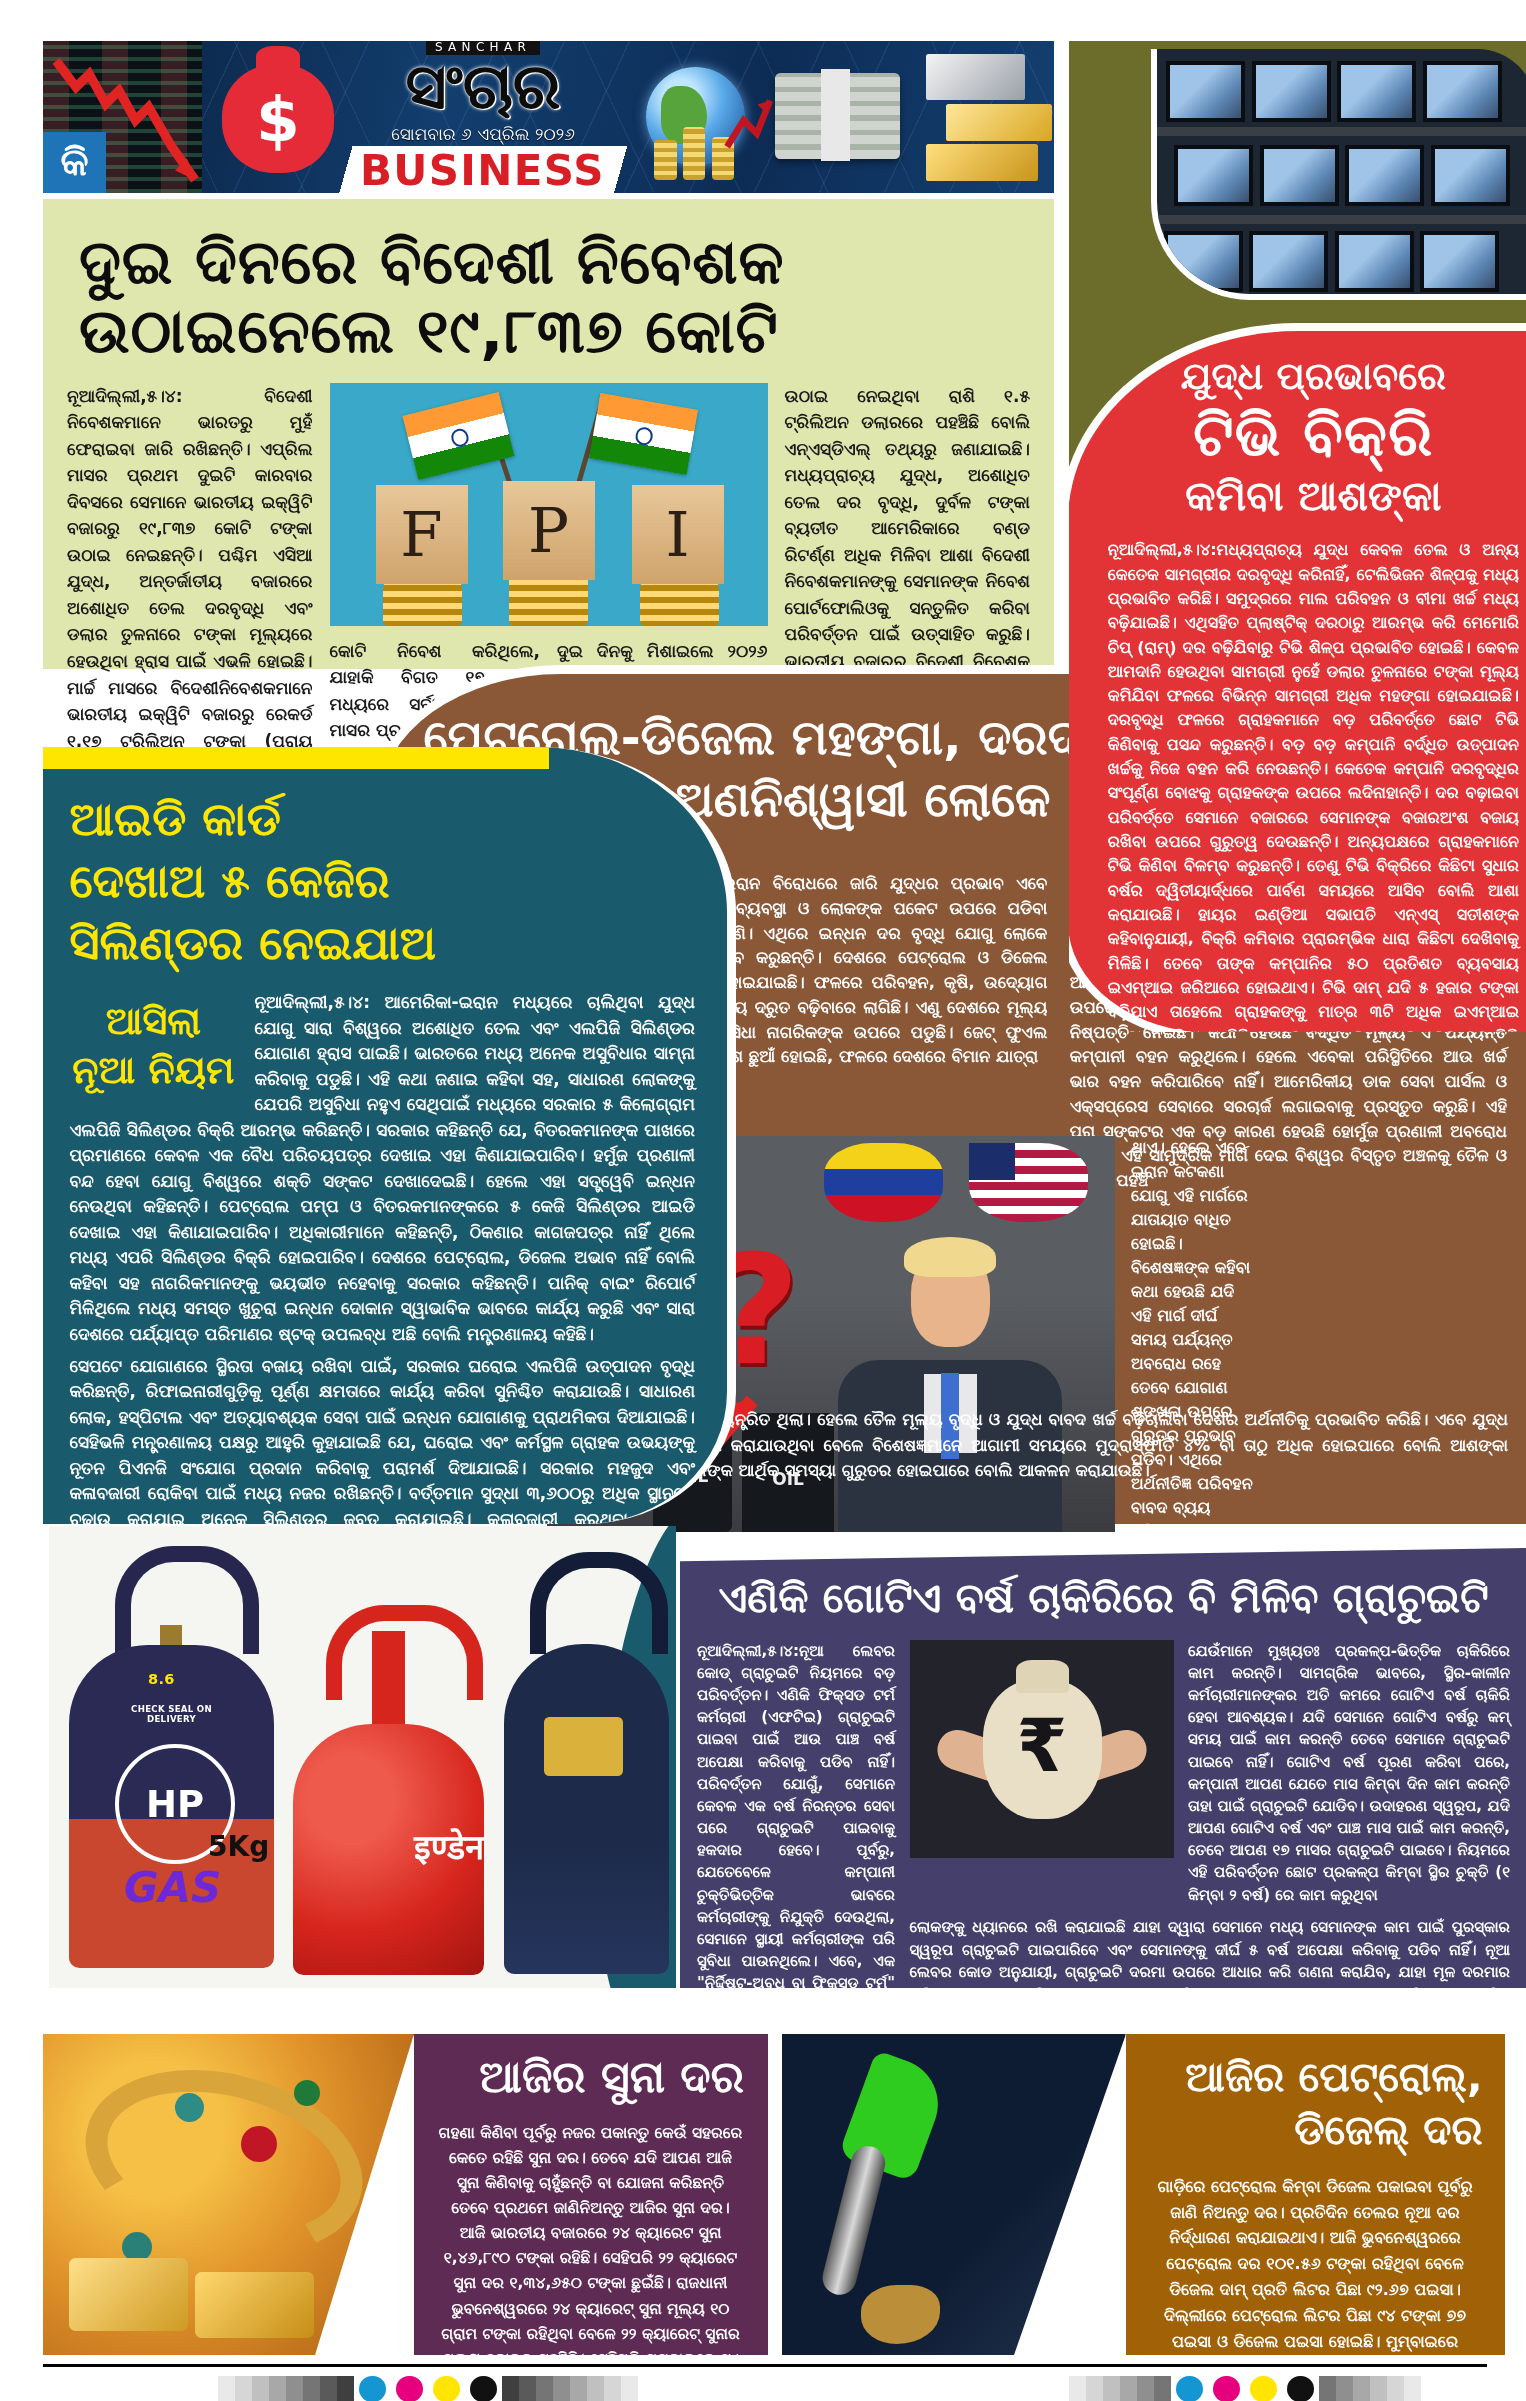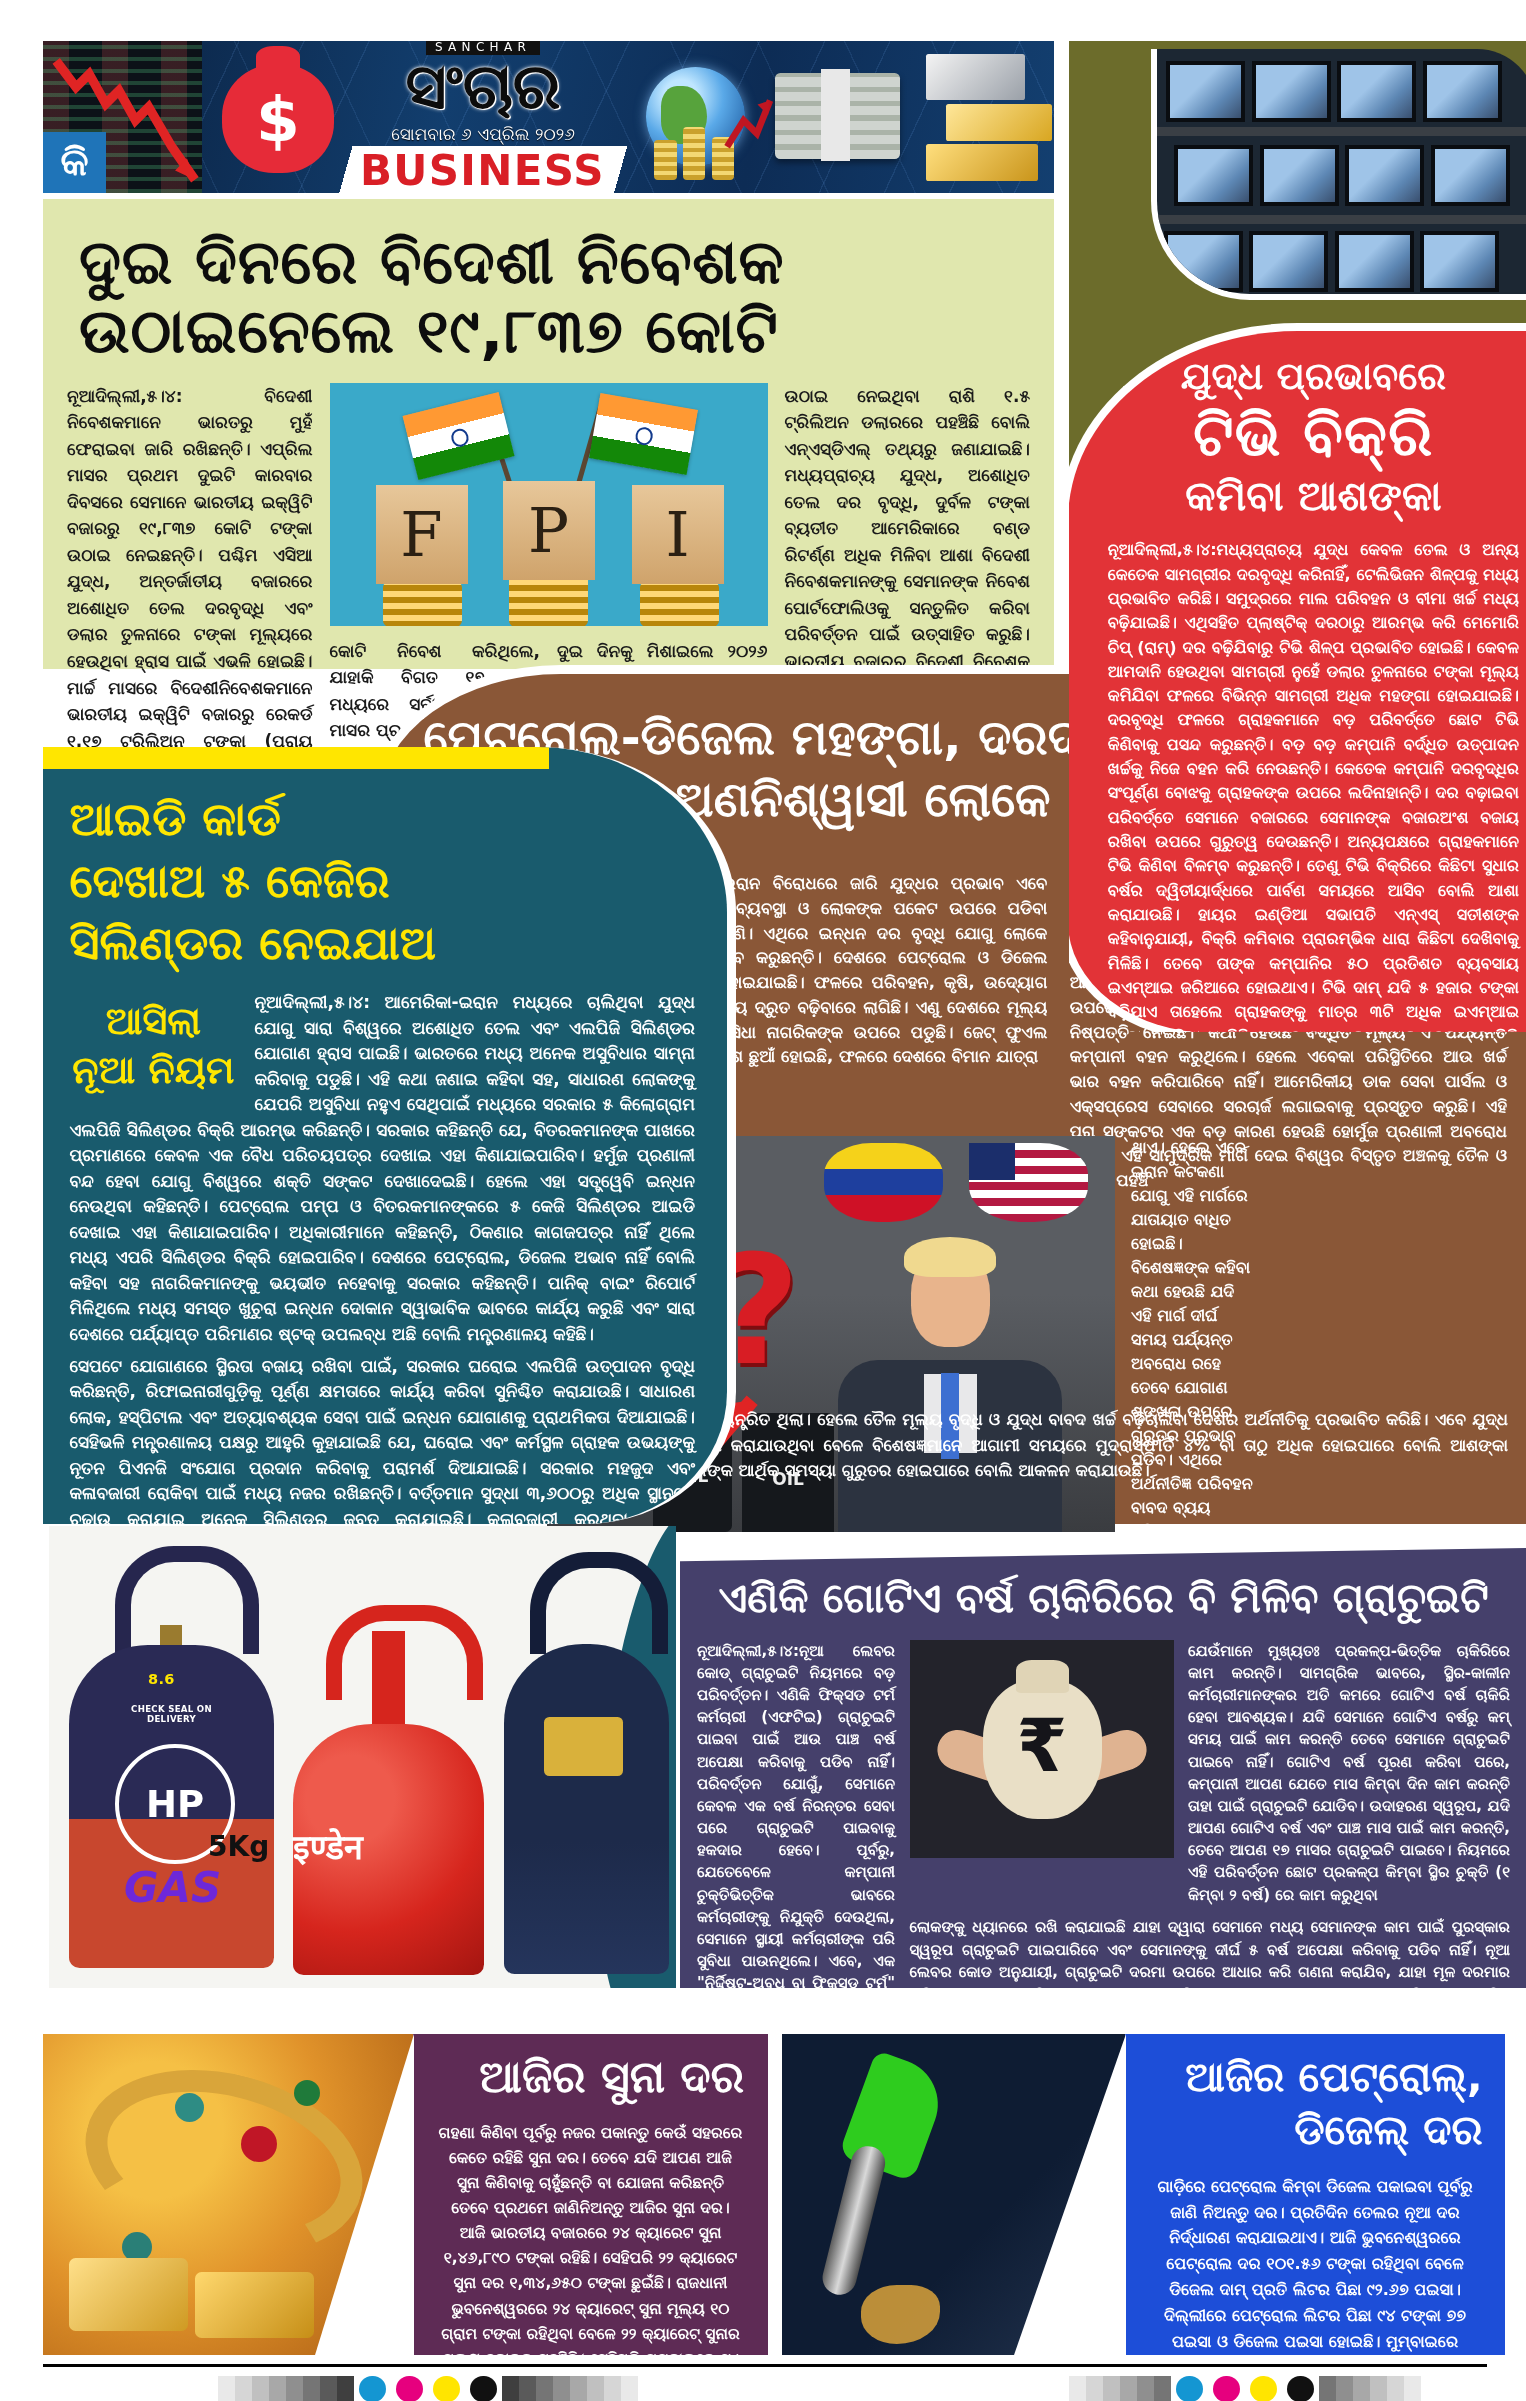--- a/index.html
+++ b/index.html
@@ -131,21 +131,21 @@
   #goldimg{width:370px;background:radial-gradient(circle at 30% 30%,#f5c045 0 20%,#e0922a 50%,#a85a12 100%);}
   .jewel{position:absolute;border-radius:50%;}
   .gchain{position:absolute;left:40px;top:40px;width:238px;height:132px;border:22.4px solid #d9a53a;border-radius:50%;border-bottom-color:transparent;transform:rotate(14deg);}
   #goldpanel{flex:1;background:#5e2b55;color:#fff;padding:17px 24px;box-sizing:border-box;}
   #goldpanel .hl{text-align:right;font-size:44px;font-weight:800;line-height:1.2;}
   #goldpanel .bd{margin-top:17px;font-size:15.5px;line-height:1.62;text-align:center;}
   #fuelimg{width:343px;background:linear-gradient(135deg,#0e1c33 0 60%,#23344f 100%);}
   .fnozzle{position:absolute;left:73px;top:26.4px;width:79px;height:112px;background:#2ecc1e;border-radius:13.2px 46px 16px 16px;transform:rotate(20deg);}
   .fnozzle:before{content:"";position:absolute;left:20px;top:92px;width:34px;height:152px;background:linear-gradient(90deg,#5c5c5c,#d9d9d9,#4a4a4a);border-radius:17px;transform:rotate(-6deg);}
   .spill{position:absolute;left:79px;top:251px;width:79px;height:59px;background:#d9a23b;border-radius:50% 40% 60% 50%;opacity:.85;}
-  #fuelpanel{flex:1;background:#1d4ed8;color:#fff;padding:17px 22.4px;box-sizing:border-box;}
+  #fuelpanel{flex:1;background:#a16207;color:#fff;padding:17px 22.4px;box-sizing:border-box;}
   #fuelpanel .hl{text-align:right;font-size:41px;font-weight:800;line-height:1.3;}
   #fuelpanel .bd{margin-top:16px;font-size:16px;line-height:1.62;text-align:center;}
   
   #rule{left:43px;top:2364px;width:1444px;height:2.6px;background:#000;}
   .regmarks{top:2376px;height:26.4px;display:flex;align-items:center;gap:0;}
   .regmarks .g{width:17px;height:26.4px;}
   .regmarks .dot{width:26.4px;height:26.4px;border-radius:50%;margin:0 5.3px;}
 </style>
 </head>
 <body>
@@ -331,21 +331,21 @@
       <div class="small-tag" style="left:40px;top:158px;width:125px;text-align:center;">CHECK SEAL ON DELIVERY</div>
       <div style="position:absolute;left:46px;top:198px;width:112px;height:112px;border:4px solid #fff;border-radius:50%;color:#fff;display:flex;align-items:center;justify-content:center;font-size:37px;font-weight:800;">HP</div>
       <div class="lg" style="position:absolute;left:55px;top:317px;color:#6d28d9;font-size:42px;font-weight:800;font-style:italic;">GAS</div>
       <div style="position:absolute;left:139px;top:284px;color:#111;font-size:28px;font-weight:800;">5Kg</div>
     </div>
 
     <div style="position:absolute;left:244px;top:79px;width:191px;height:370px;">
       <div class="handle" style="left:33px;top:0;width:125px;height:79px;border-color:#d6251d;"></div>
       <div style="position:absolute;left:79px;top:26.4px;width:33px;height:119px;background:#d6251d;"></div>
       <div class="cyl-body" style="left:0;top:119px;width:191px;height:251px;background:radial-gradient(circle at 30% 30%,#ee5a4c 0 20%,#d6251d 60%,#a31510 100%);"></div>
-      <div style="position:absolute;left:0;top:218px;width:191px;text-align:left;color:#fff;font-size:34px;font-weight:800;">इण्डेन</div>
+      <div style="position:absolute;left:0;top:218px;width:191px;text-align:right;color:#fff;font-size:34px;font-weight:800;">इण्डेन</div>
     </div>
 
     <div style="position:absolute;left:455px;top:26.4px;width:165px;height:422px;">
       <div class="handle" style="left:26.4px;top:0;width:106px;height:86px;border-color:#141d38;"></div>
       <div class="cyl-body" style="left:0;top:92px;width:165px;height:330px;background:linear-gradient(180deg,#1d2a4a 0 60%,#25355c 100%);"></div>
       <div style="position:absolute;left:40px;top:165px;width:79px;height:59px;background:#d9b13b;border-radius:5.3px;"></div>
     </div>
   </div>
 
   <div id="grat" class="abs">

